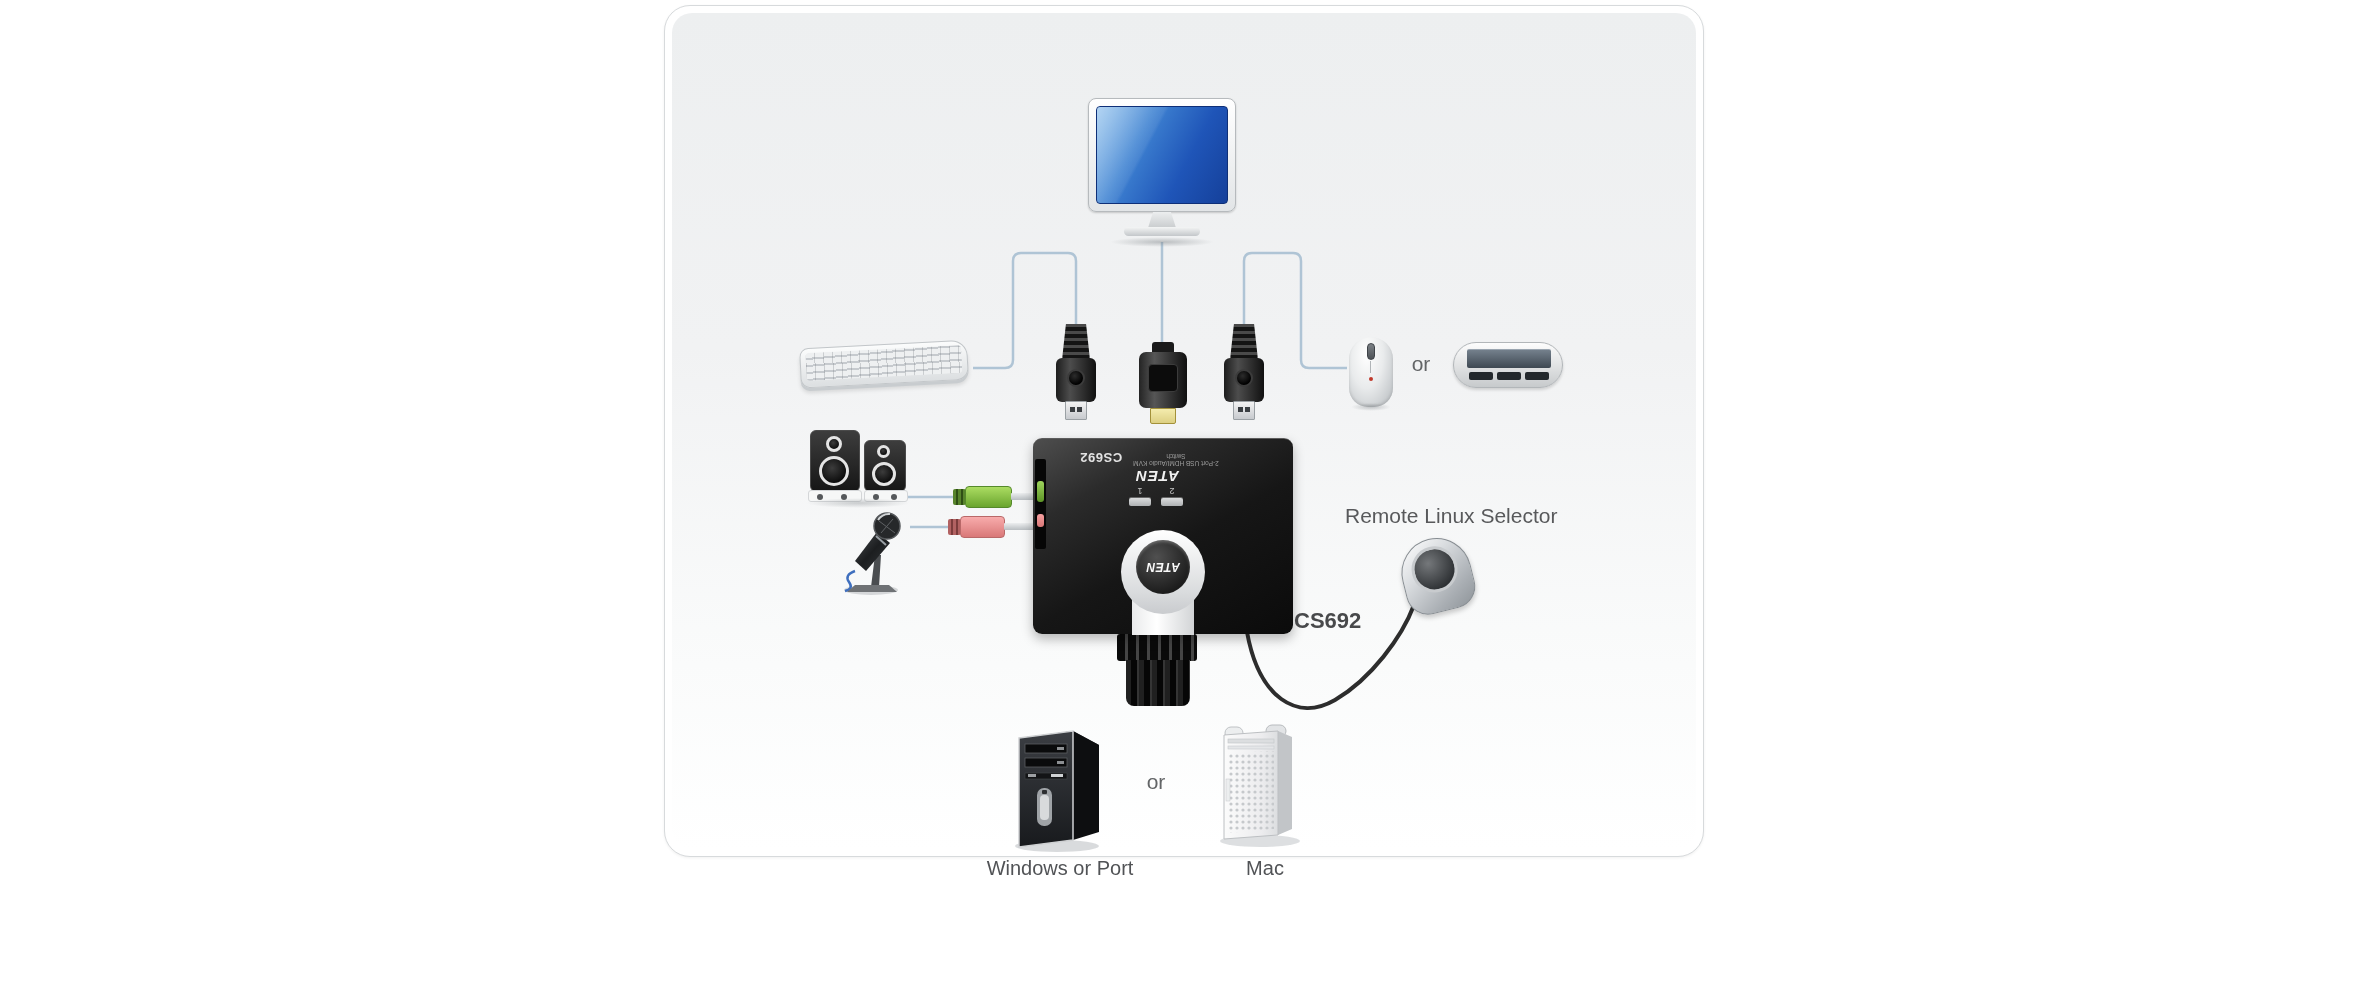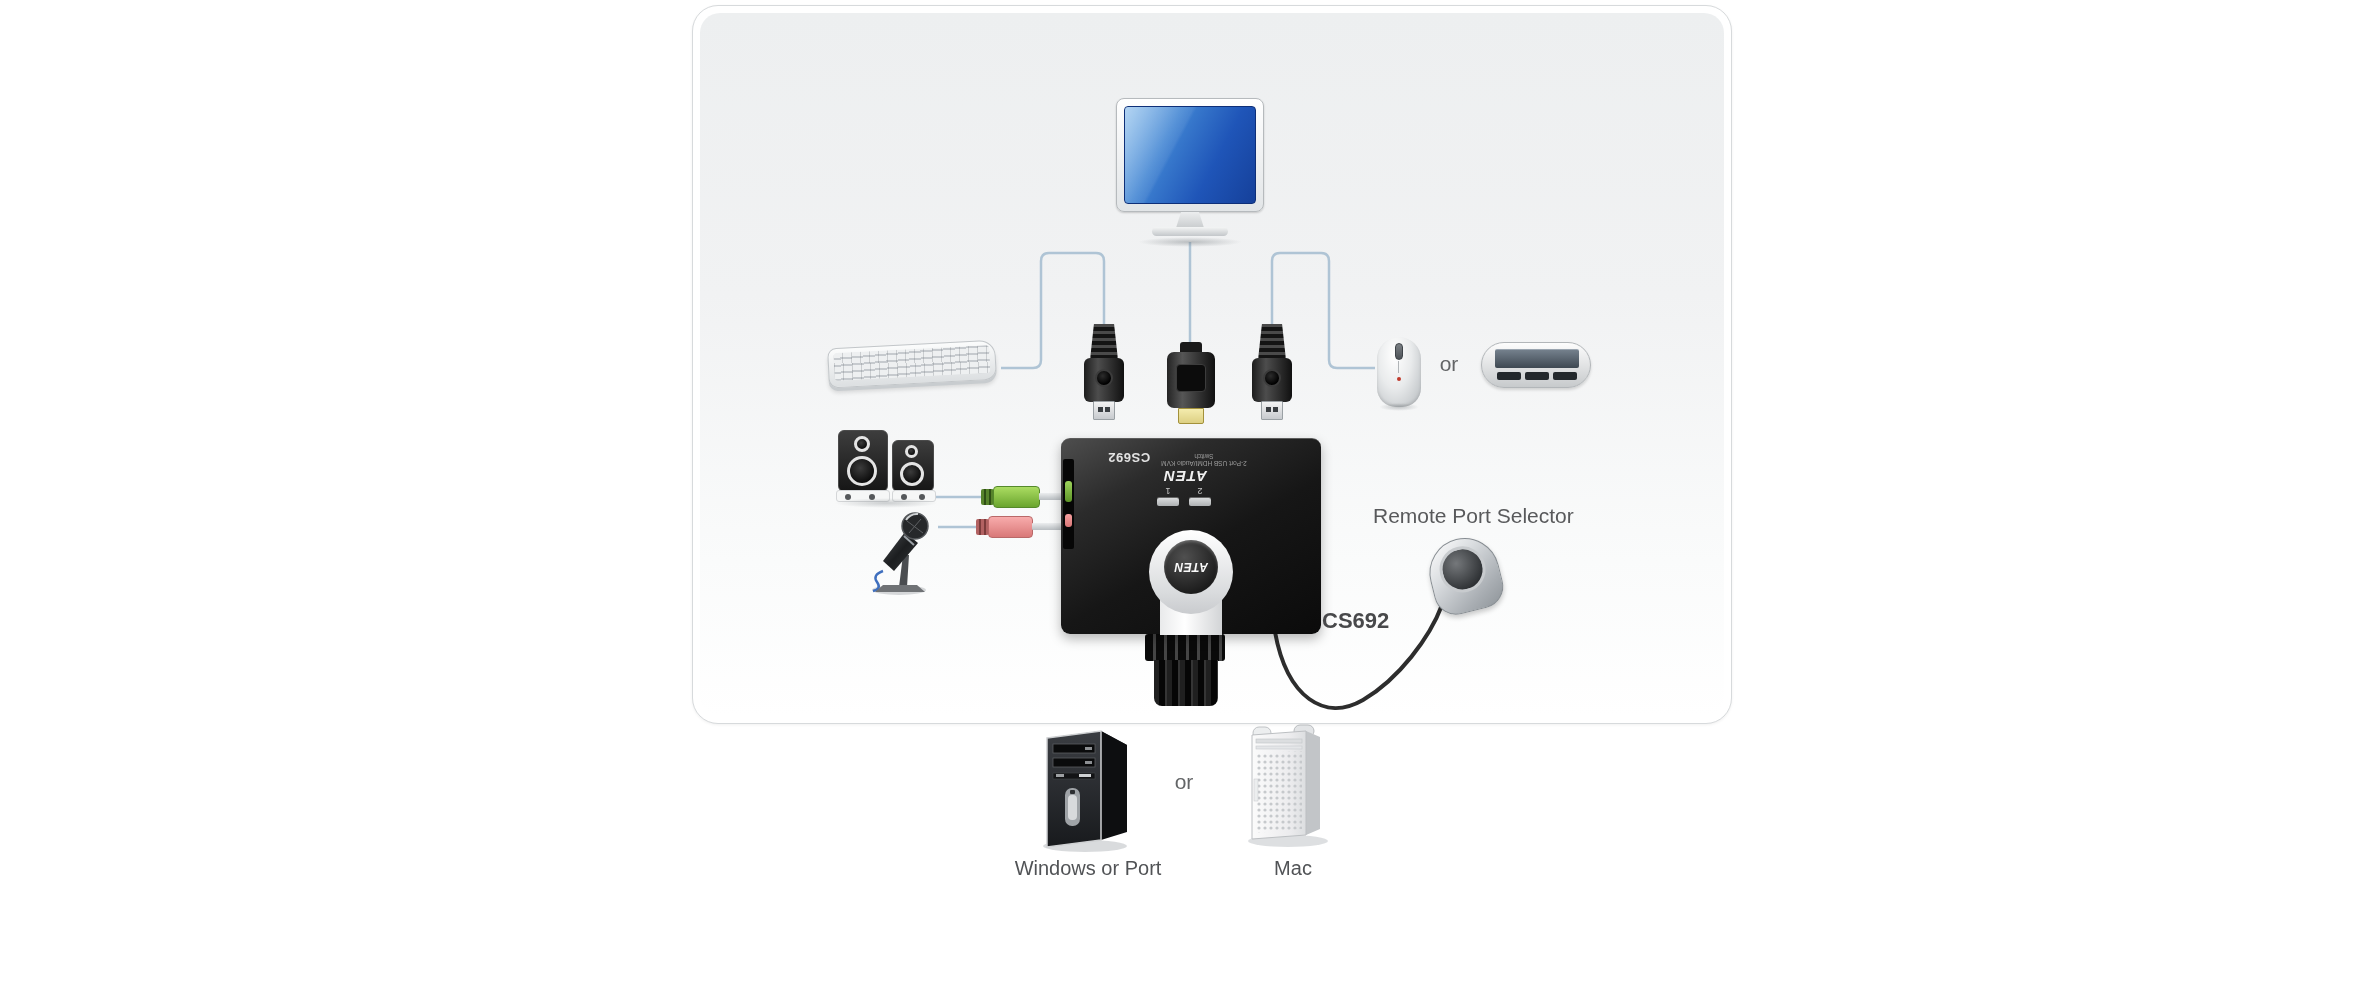--- a/index.html
+++ b/index.html
@@ -1,21 +1,21 @@
 <!DOCTYPE html>
 <html><head>
 <meta charset="utf-8">
 <style>
   * { margin:0; padding:0; box-sizing:border-box; }
   html,body { width:2362px; height:991px; background:#ffffff; overflow:hidden;
               font-family:"Liberation Sans", sans-serif; }
   .abs { position:absolute; }
 
   
-  .card { position:absolute; left:692px; top:5px; width:1040px; height:719px;
+  .card { position:absolute; left:664px; top:5px; width:1040px; height:852px;
           border:1px solid #d7dadc; border-radius:26px; background:#ffffff;
           box-shadow:0 1px 3px rgba(0,0,0,.06); }
   .card-bg { position:absolute; left:7px; top:7px; right:7px; bottom:7px; border-radius:20px;
              background:linear-gradient(180deg,#edeff0 0%,#f1f2f3 40%,#fafbfb 78%,#ffffff 100%); }
 
   
   .cables { position:absolute; left:0; top:0; width:1040px; height:976px; z-index:1; }
 
   
   .monitor { left:423px; top:92px; width:148px; height:150px; z-index:2; }
@@ -321,21 +321,21 @@
     <div class="knob-stem"></div>
     <div class="knob-circle"></div>
     <div class="knob-dark">
       <span class="knob-brand flip">ATEN</span>
     </div>
   </div>
   <div class="abs kvm-ribs"></div>
   <div class="abs kvm-bundle"></div>
 
   <div class="abs lbl lbl-cs692">CS692</div>
-  <div class="abs lbl lbl-remote">Remote Port Selector</div>
+  <div class="abs lbl lbl-remote">Remote Linux Selector</div>
 
   <div class="abs pod">
     <div class="pod-body"></div>
     <div class="pod-button"></div>
   </div>
 
   <svg class="abs pc" width="92" height="132" viewBox="0 0 92 132">
     <defs>
       <linearGradient id="pcFront" x1="0" y1="0" x2="0" y2="1">
         <stop offset="0" stop-color="#3b3e43"></stop>

